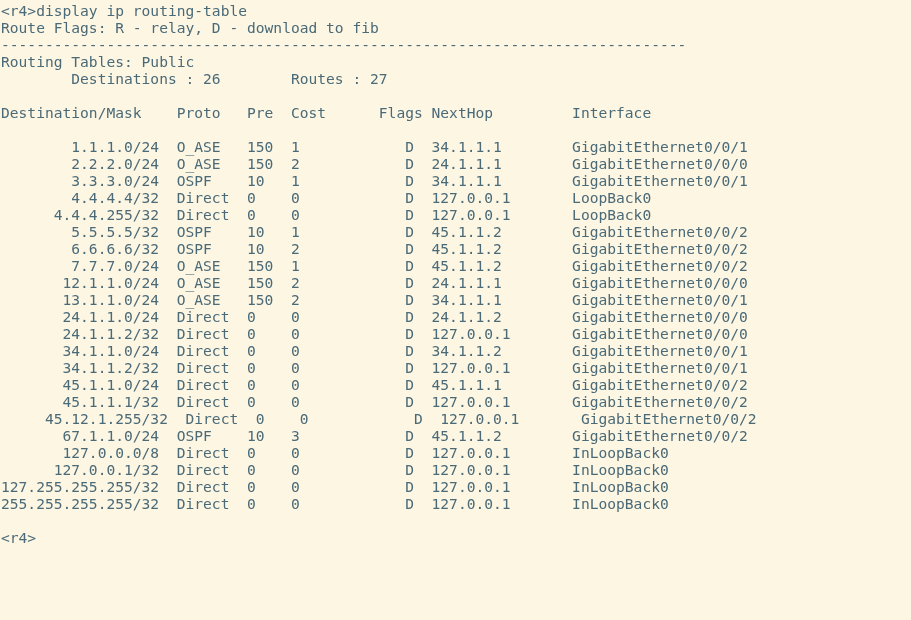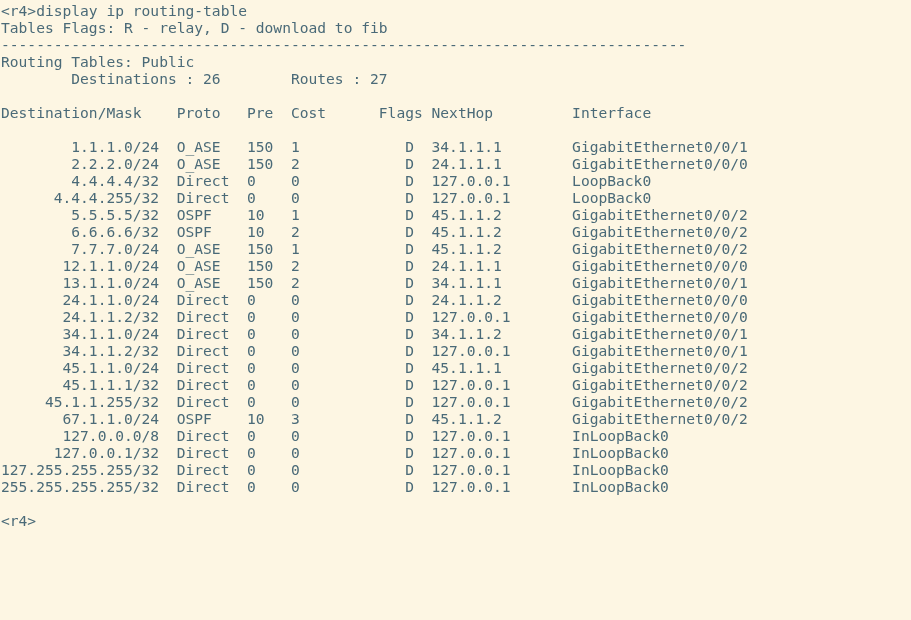--- a/index.html
+++ b/index.html
@@ -45,51 +45,52 @@
     white-space: pre;
   }
 </style>
 </head>
 <body>
 
 <div class="terminal">
 
   <div class="line">&lt;r4&gt;display ip routing-table</div>
 
-  <div class="line">Tables Flags: R - relay, D - download to fib</div>
+  <div class="line">Route Flags: R - relay, D - download to fib</div>
 
   <div class="sep">------------------------------------------------------------------------------</div>
 
   <div class="line">Routing Tables: Public</div>
 
   <div class="line">        Destinations : 26        Routes : 27</div>
 
   <div class="line blank"> </div>
 
   <div class="line">Destination/Mask    Proto   Pre  Cost      Flags NextHop         Interface</div>
 
   <div class="line blank"> </div>
 
   <div id="routing-rows">
       <div class="line">        1.1.1.0/24  O_ASE   150  1            D  34.1.1.1        GigabitEthernet0/0/1</div>
       <div class="line">        2.2.2.0/24  O_ASE   150  2            D  24.1.1.1        GigabitEthernet0/0/0</div>
+      <div class="line">        3.3.3.0/24  OSPF    10   1            D  34.1.1.1        GigabitEthernet0/0/1</div>
       <div class="line">        4.4.4.4/32  Direct  0    0            D  127.0.0.1       LoopBack0</div>
       <div class="line">      4.4.4.255/32  Direct  0    0            D  127.0.0.1       LoopBack0</div>
       <div class="line">        5.5.5.5/32  OSPF    10   1            D  45.1.1.2        GigabitEthernet0/0/2</div>
       <div class="line">        6.6.6.6/32  OSPF    10   2            D  45.1.1.2        GigabitEthernet0/0/2</div>
       <div class="line">        7.7.7.0/24  O_ASE   150  1            D  45.1.1.2        GigabitEthernet0/0/2</div>
       <div class="line">       12.1.1.0/24  O_ASE   150  2            D  24.1.1.1        GigabitEthernet0/0/0</div>
       <div class="line">       13.1.1.0/24  O_ASE   150  2            D  34.1.1.1        GigabitEthernet0/0/1</div>
       <div class="line">       24.1.1.0/24  Direct  0    0            D  24.1.1.2        GigabitEthernet0/0/0</div>
       <div class="line">       24.1.1.2/32  Direct  0    0            D  127.0.0.1       GigabitEthernet0/0/0</div>
       <div class="line">       34.1.1.0/24  Direct  0    0            D  34.1.1.2        GigabitEthernet0/0/1</div>
       <div class="line">       34.1.1.2/32  Direct  0    0            D  127.0.0.1       GigabitEthernet0/0/1</div>
       <div class="line">       45.1.1.0/24  Direct  0    0            D  45.1.1.1        GigabitEthernet0/0/2</div>
       <div class="line">       45.1.1.1/32  Direct  0    0            D  127.0.0.1       GigabitEthernet0/0/2</div>
-      <div class="line">     45.1.1.255/32  Direct  0    0            D  127.0.0.1       GigabitEthernet0/0/2</div>
+      <div class="line">     45.12.1.255/32  Direct  0    0            D  127.0.0.1       GigabitEthernet0/0/2</div>
       <div class="line">       67.1.1.0/24  OSPF    10   3            D  45.1.1.2        GigabitEthernet0/0/2</div>
       <div class="line">       127.0.0.0/8  Direct  0    0            D  127.0.0.1       InLoopBack0</div>
       <div class="line">      127.0.0.1/32  Direct  0    0            D  127.0.0.1       InLoopBack0</div>
       <div class="line">127.255.255.255/32  Direct  0    0            D  127.0.0.1       InLoopBack0</div>
       <div class="line">255.255.255.255/32  Direct  0    0            D  127.0.0.1       InLoopBack0</div>
     </div>
 
   <div class="line blank"> </div>
 
   <div class="line prompt-line">&lt;r4&gt;</div>

